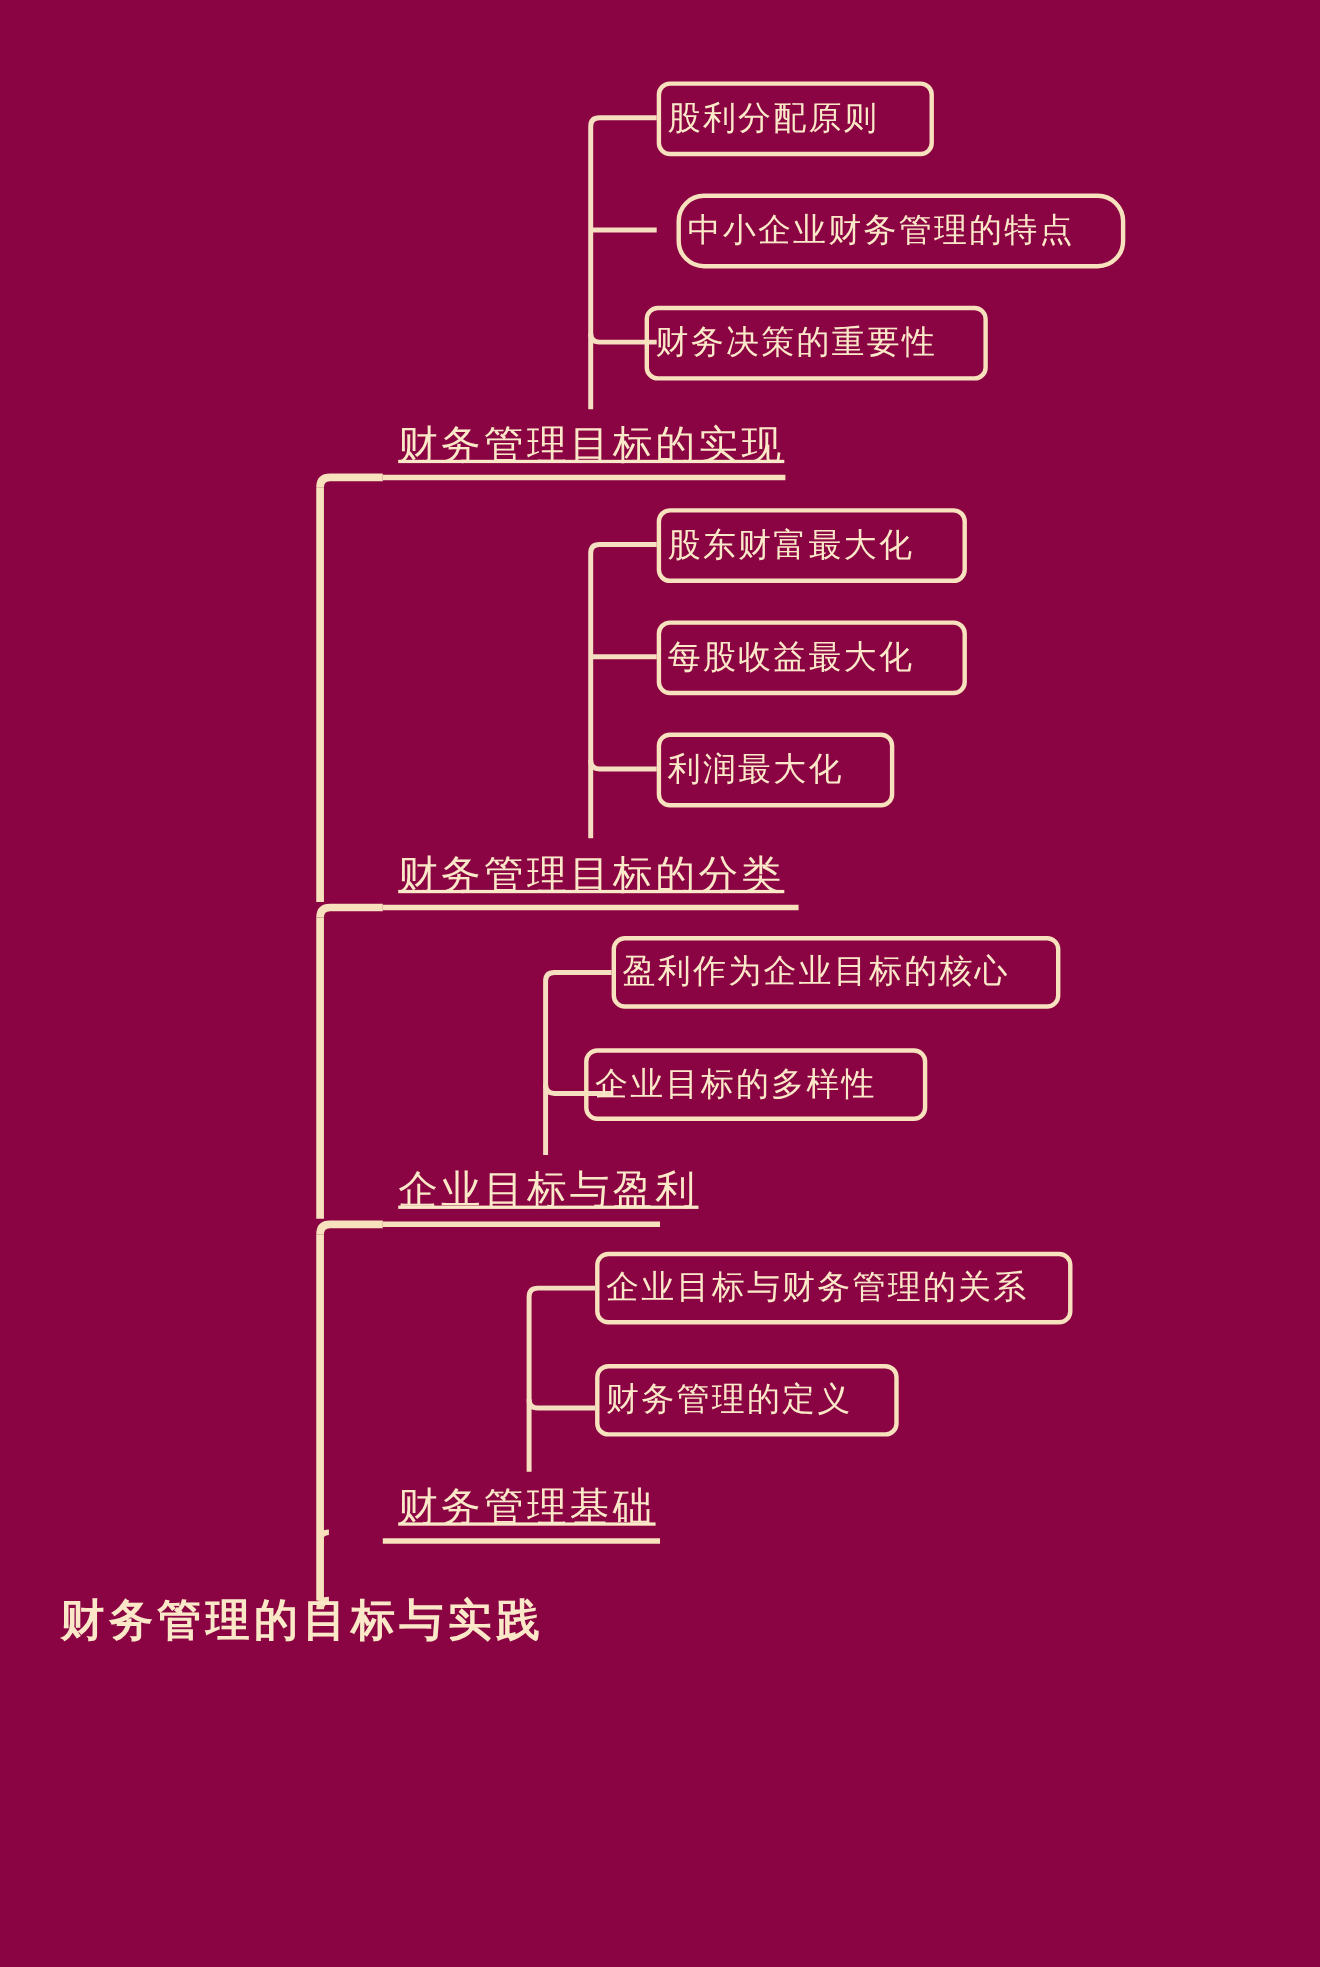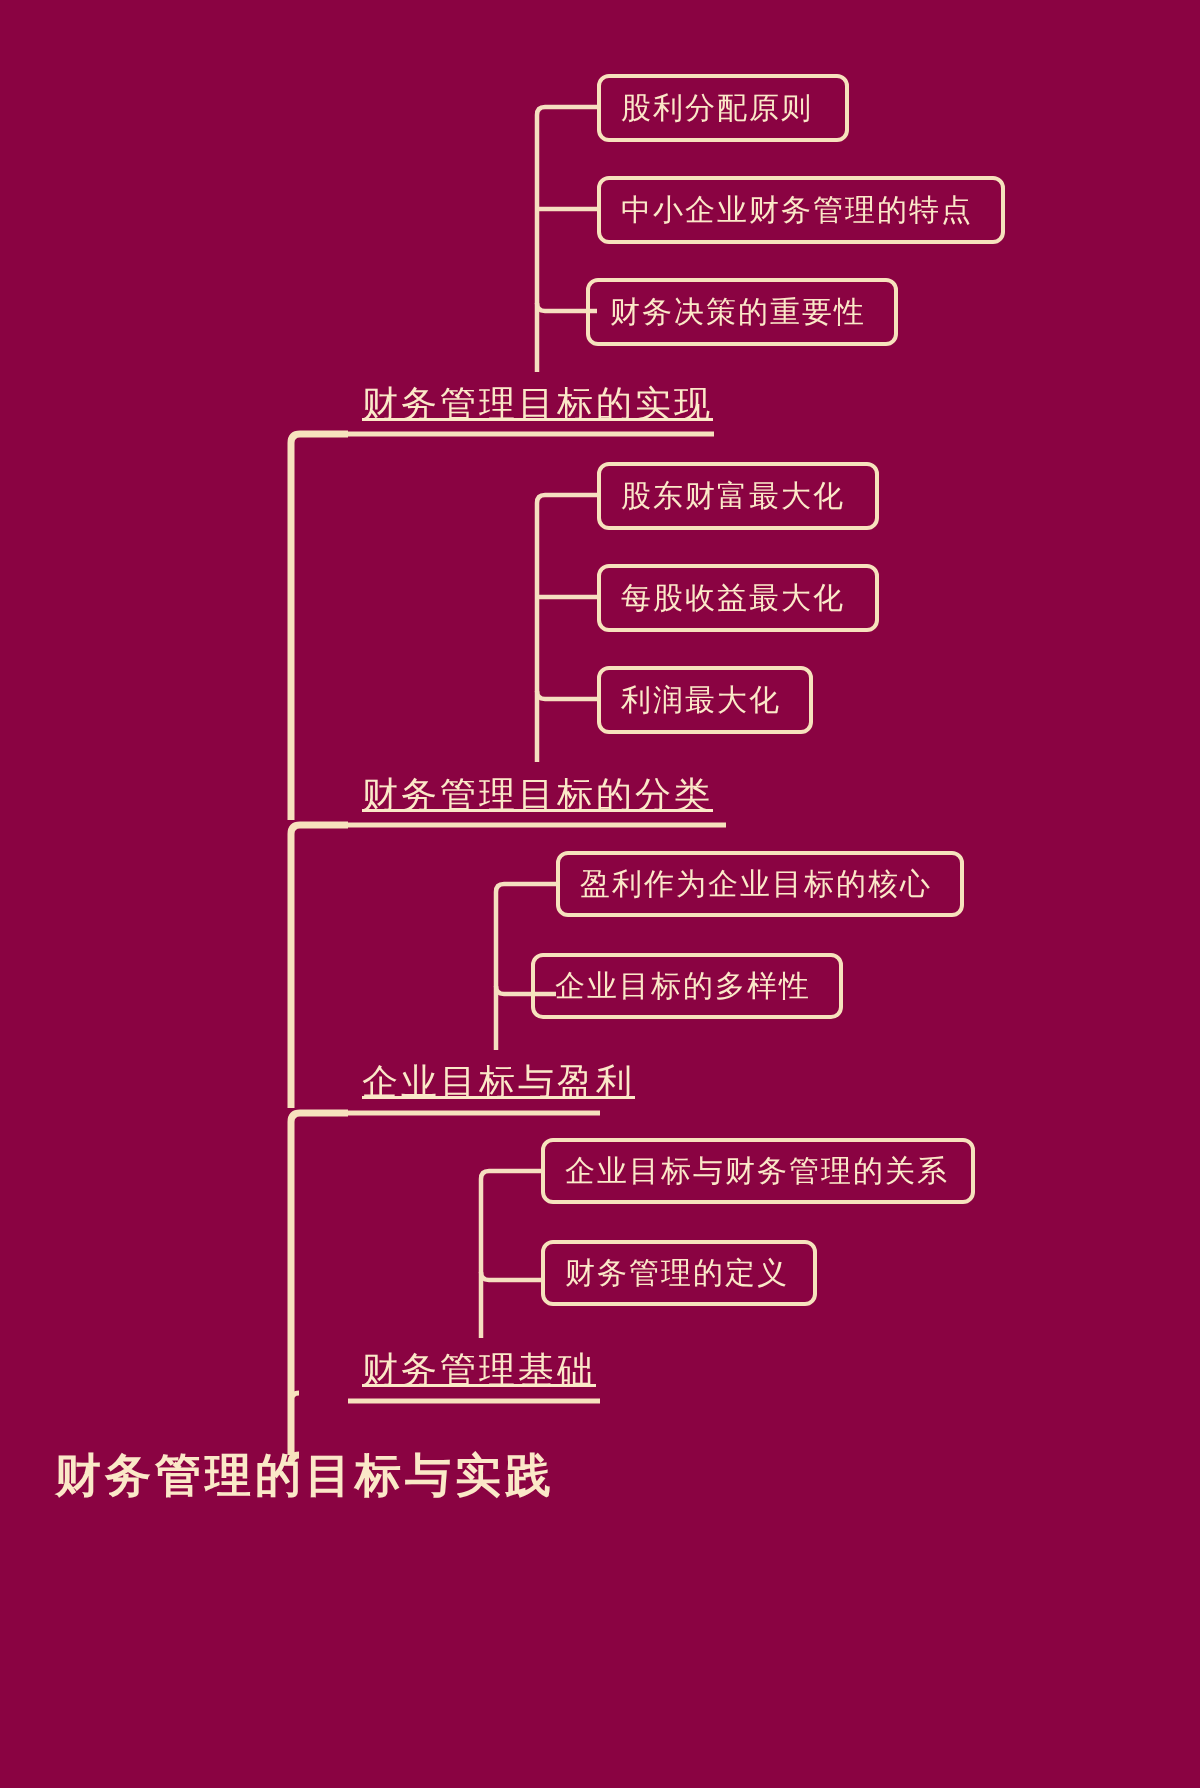--- a/index.html
+++ b/index.html
@@ -28,39 +28,39 @@
   }
   .node-box {
     position: absolute;
     box-sizing: border-box;
     border: 4px solid #f7e2bd;
     border-radius: 12px;
     color: #fbe8c8;
     display: flex;
     align-items: center;
     justify-content: flex-start;
-    padding: 0 20px;
+    padding: 0 6px;
     font-size: 30px;
     letter-spacing: 2px;
     white-space: nowrap;
     line-height: 1;
   }
   .branch-label {
     position: absolute;
     color: #fbe8c8;
     font-size: 36px;
     letter-spacing: 3px;
     white-space: nowrap;
     line-height: 1;
     text-decoration: underline;
   }
   .root-label {
     position: absolute;
     color: #fbe8c8;
-    font-size: 46px;
+    font-size: 40px;
     font-weight: bold;
     letter-spacing: 4px;
     white-space: nowrap;
     line-height: 1;
   }
 </style>
 </head>
 <body>
 
 <div id="mindmap">
@@ -99,21 +99,21 @@
       <path d="M 496 986 Q 496 994 504 994 L 556 994"></path>
 
       <path d="M 481 1338 L 481 1179 Q 481 1171 489 1171 L 541 1171"></path>
       <path d="M 481 1272 Q 481 1280 489 1280 L 541 1280"></path>
     </g>
   </svg>
 
   <div class="node-box" style="left:597px; top:74px; width:252px; height:68px;">
     <span>股利分配原则</span>
   </div>
-  <div class="node-box" style="left:597px; top:176px; width:408px; height:68px;">
+  <div class="node-box" style="left:615px; top:176px; width:408px; height:68px;border-radius:25px;">
     <span>中小企业财务管理的特点</span>
   </div>
   <div class="node-box" style="left:586px; top:278px; width:312px; height:68px;">
     <span>财务决策的重要性</span>
   </div>
   <div class="branch-label" style="left:362px; top:386px;">
     <span>财务管理目标的实现</span>
   </div>
 
   <div class="node-box" style="left:597px; top:462px; width:282px; height:68px;">

